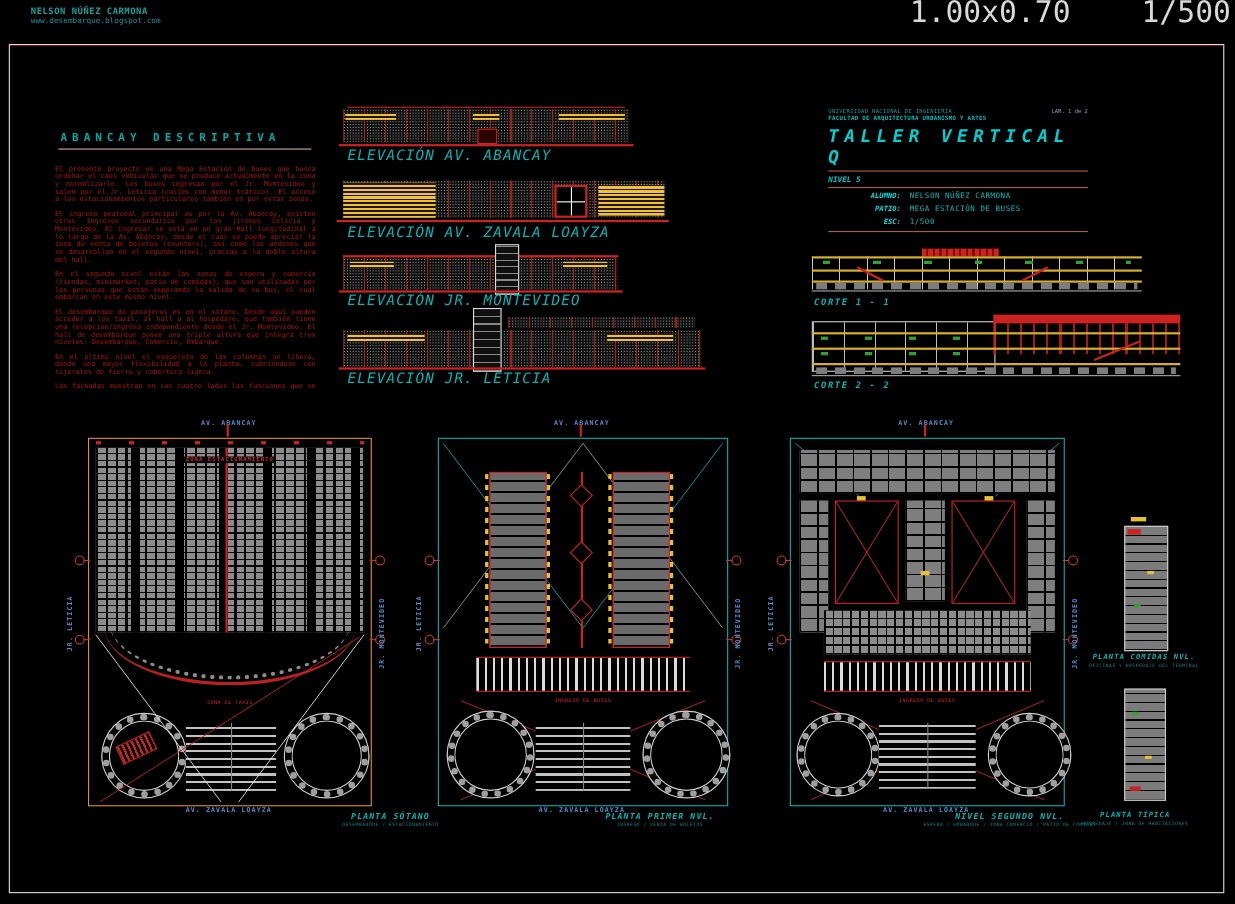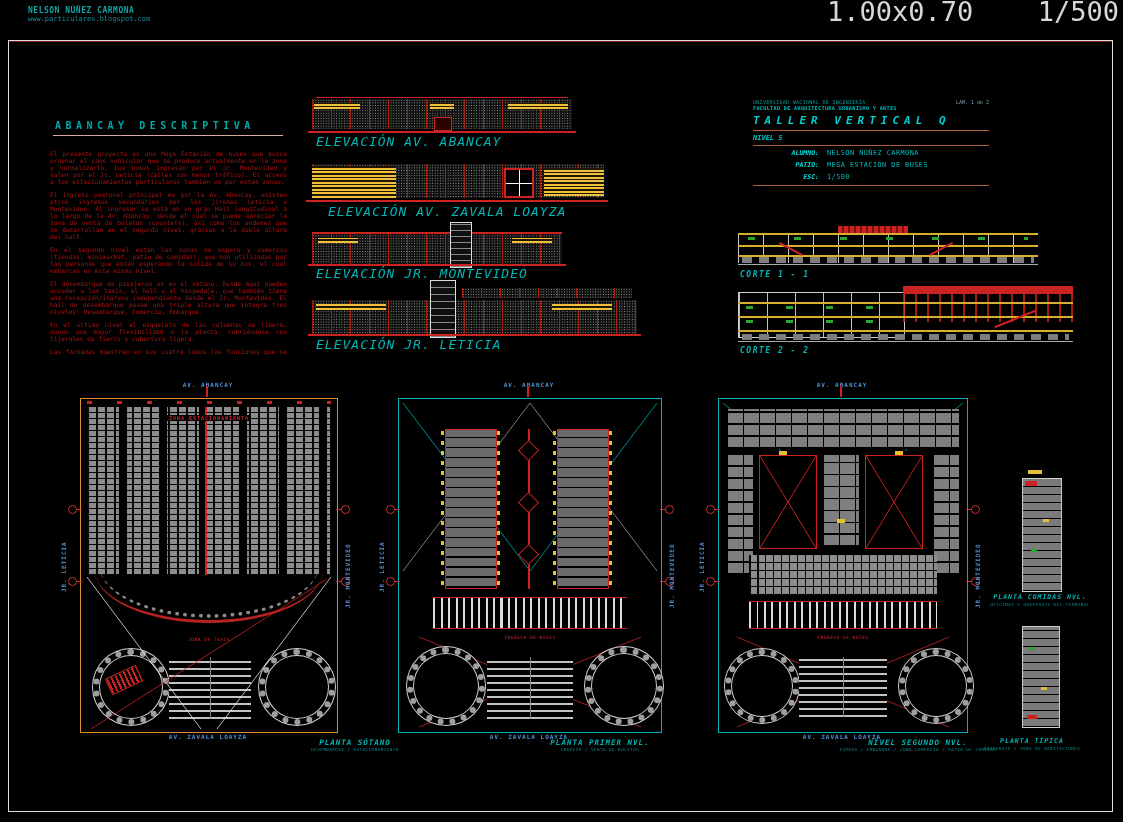--- a/index.html
+++ b/index.html
@@ -62,35 +62,35 @@
   .plan-title{font-size:7.5px;font-weight:bold;font-style:italic;letter-spacing:1px;color:#00b5b5;
     transform:translateX(-50%);white-space:nowrap;}
   .plan-sub{font-size:4.2px;color:#0a8a8a;letter-spacing:.5px;transform:translateX(-50%);white-space:nowrap;}
   .zone-text{font-size:5px;font-weight:bold;color:#d23;letter-spacing:1px;background:#000;
     padding:0 2px;transform:translateX(-50%);white-space:nowrap;}
   .note-text{font-size:4.5px;color:#d23;letter-spacing:.5px;transform:translateX(-50%);white-space:nowrap;}
   
   .tb-small1{font-size:5px;color:#0a9a9a;letter-spacing:.3px;}
   .tb-small2{font-size:5.2px;font-weight:bold;color:#00bcbc;letter-spacing:.3px;}
   .tb-sheetno{font-size:5px;color:#7fa8b8;}
-  .tb-big{font-size:11px;font-weight:bold;font-style:italic;letter-spacing:5px;color:#00d0d0;margin-top:3px;}
+  .tb-big{font-size:16px;font-weight:bold;font-style:italic;letter-spacing:5px;color:#00d0d0;margin-top:3px;}
   .tb-rule{height:1px;background:#b06038;margin:3px 0;}
   .tb-level{font-size:7px;font-weight:bold;font-style:italic;color:#00c5c5;margin:2px 0;}
   .tb-row{display:flex;gap:8px;margin:0 0 4px 14px;align-items:flex-start;}
   .tb-row .lab{width:52px;text-align:right;font-size:6.5px;font-weight:bold;font-style:italic;color:#00dede;}
   .tb-row .val{font-size:6.8px;color:#00bcbc;letter-spacing:.5px;}
   .flr{height:1.5px;background:#d7ae2e;}
   .ov{position:absolute;left:0;top:0;}
 </style>
 </head>
 <body>
 
 <div class="abs" style="left:28px;top:6px;">
   <div class="author-line1">NELSON NÚÑEZ CARMONA</div>
-  <div class="author-line2">www.particulares.blogspot.com</div>
+  <div class="author-line2">www.desembarque.blogspot.com</div>
 </div>
 <div class="abs dims" style="right:4px;top:-4px;width:292px;">
   <span>1.00x0.70</span>
   <span>1/500</span>
 </div>
 
 <div class="abs sheet" style="left:8px;top:40px;width:1103px;height:770px;">
   <div class="abs" style="left:0;right:0;top:0;height:1px;background:#7c1d12;"></div>
 </div>
 
@@ -118,21 +118,21 @@
 
 <div class="abs" style="left:312px;top:162px;width:292px;height:40px;">
   <div class="abs dotgrid" style="left:0;top:2px;width:292px;height:34px;"></div>
   <div class="abs ystripes" style="left:0;top:4px;width:84px;height:32px;"></div>
   <div class="abs ystripes" style="left:232px;top:6px;width:60px;height:28px;"></div>
   <div class="abs" style="left:192px;top:6px;width:26px;height:26px;border:2px solid #c22;background:
       linear-gradient(#fff,#fff) center/100% 1px no-repeat,
       linear-gradient(#fff,#fff) center/1px 100% no-repeat,#000;"></div>
   <div class="abs redline" style="left:-6px;right:-4px;bottom:0;height:2px;"></div>
 </div>
-<div class="abs elev-label" style="left:312px;top:204px;padding-left:16px;">ELEVACIÓN AV. ZAVALA LOAYZA</div>
+<div class="abs elev-label" style="left:300px;top:204px;padding-left:16px;">ELEVACIÓN AV. ZAVALA LOAYZA</div>
 
 <div class="abs" style="left:312px;top:222px;width:250px;height:44px;">
   <div class="abs dotgrid" style="left:0;top:10px;width:250px;height:32px;"></div>
   <div class="abs redline" style="left:0;right:0;top:10px;height:2px;"></div>
   <div class="abs ystripes" style="left:6px;top:16px;width:40px;height:5px;"></div>
   <div class="abs ystripes" style="left:200px;top:16px;width:40px;height:5px;"></div>
   <div class="abs" style="left:138px;top:0;width:20px;height:44px;border:1px solid #ddd;background:repeating-linear-gradient(0deg,#888 0 1px,transparent 1px 6px) #101010;"></div>
   <div class="abs redline" style="left:-4px;right:-4px;bottom:0;height:2px;"></div>
 </div>
 <div class="abs elev-label" style="left:316px;top:266px;">ELEVACIÓN JR. MONTEVIDEO</div>

